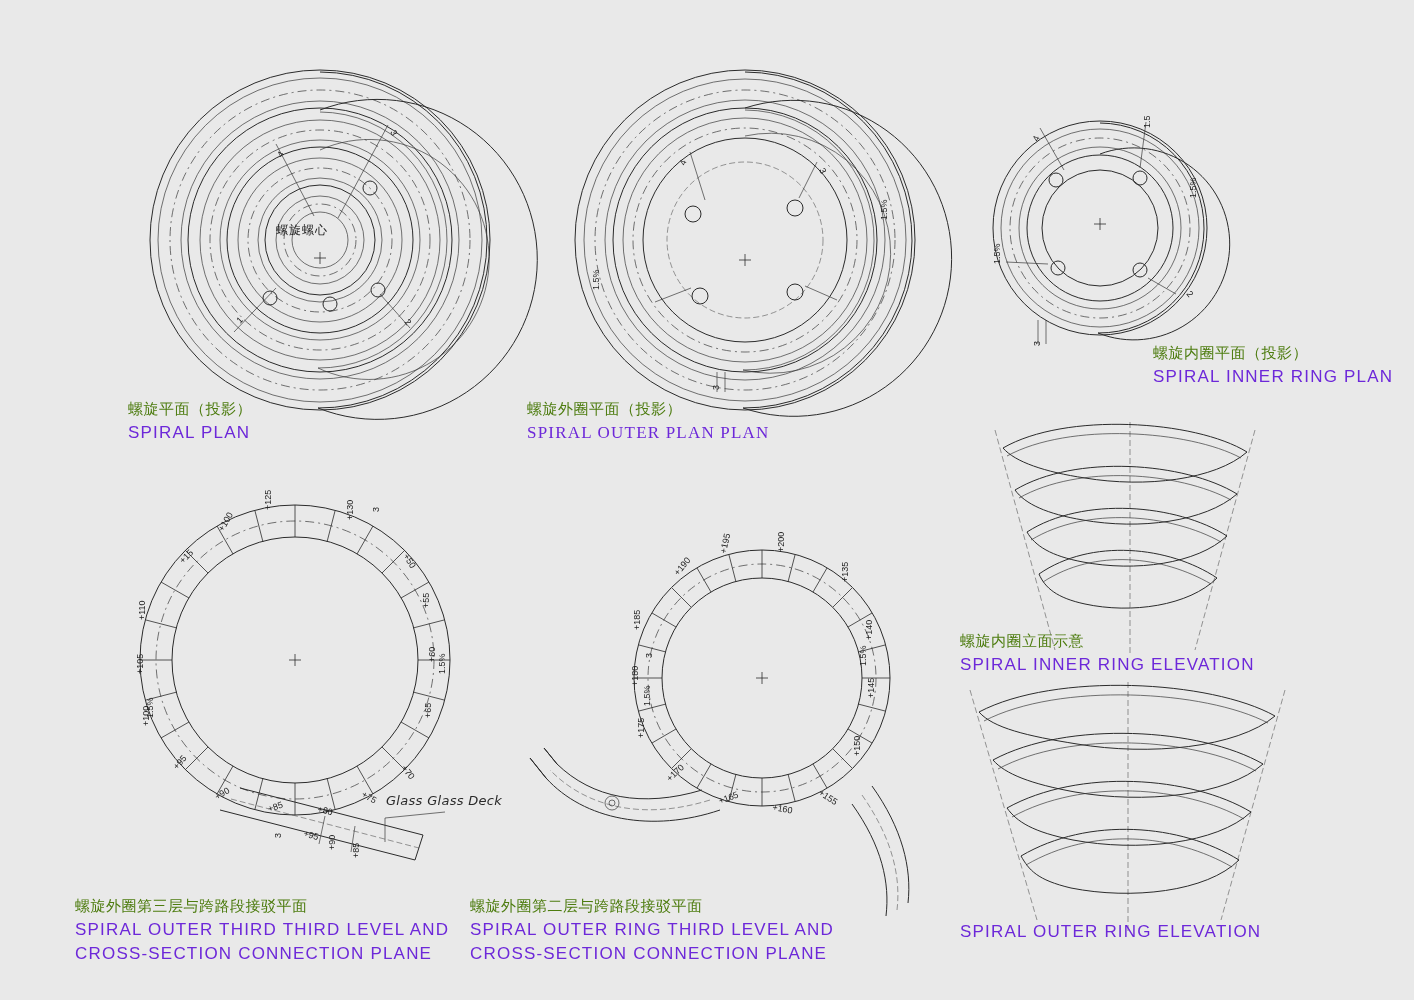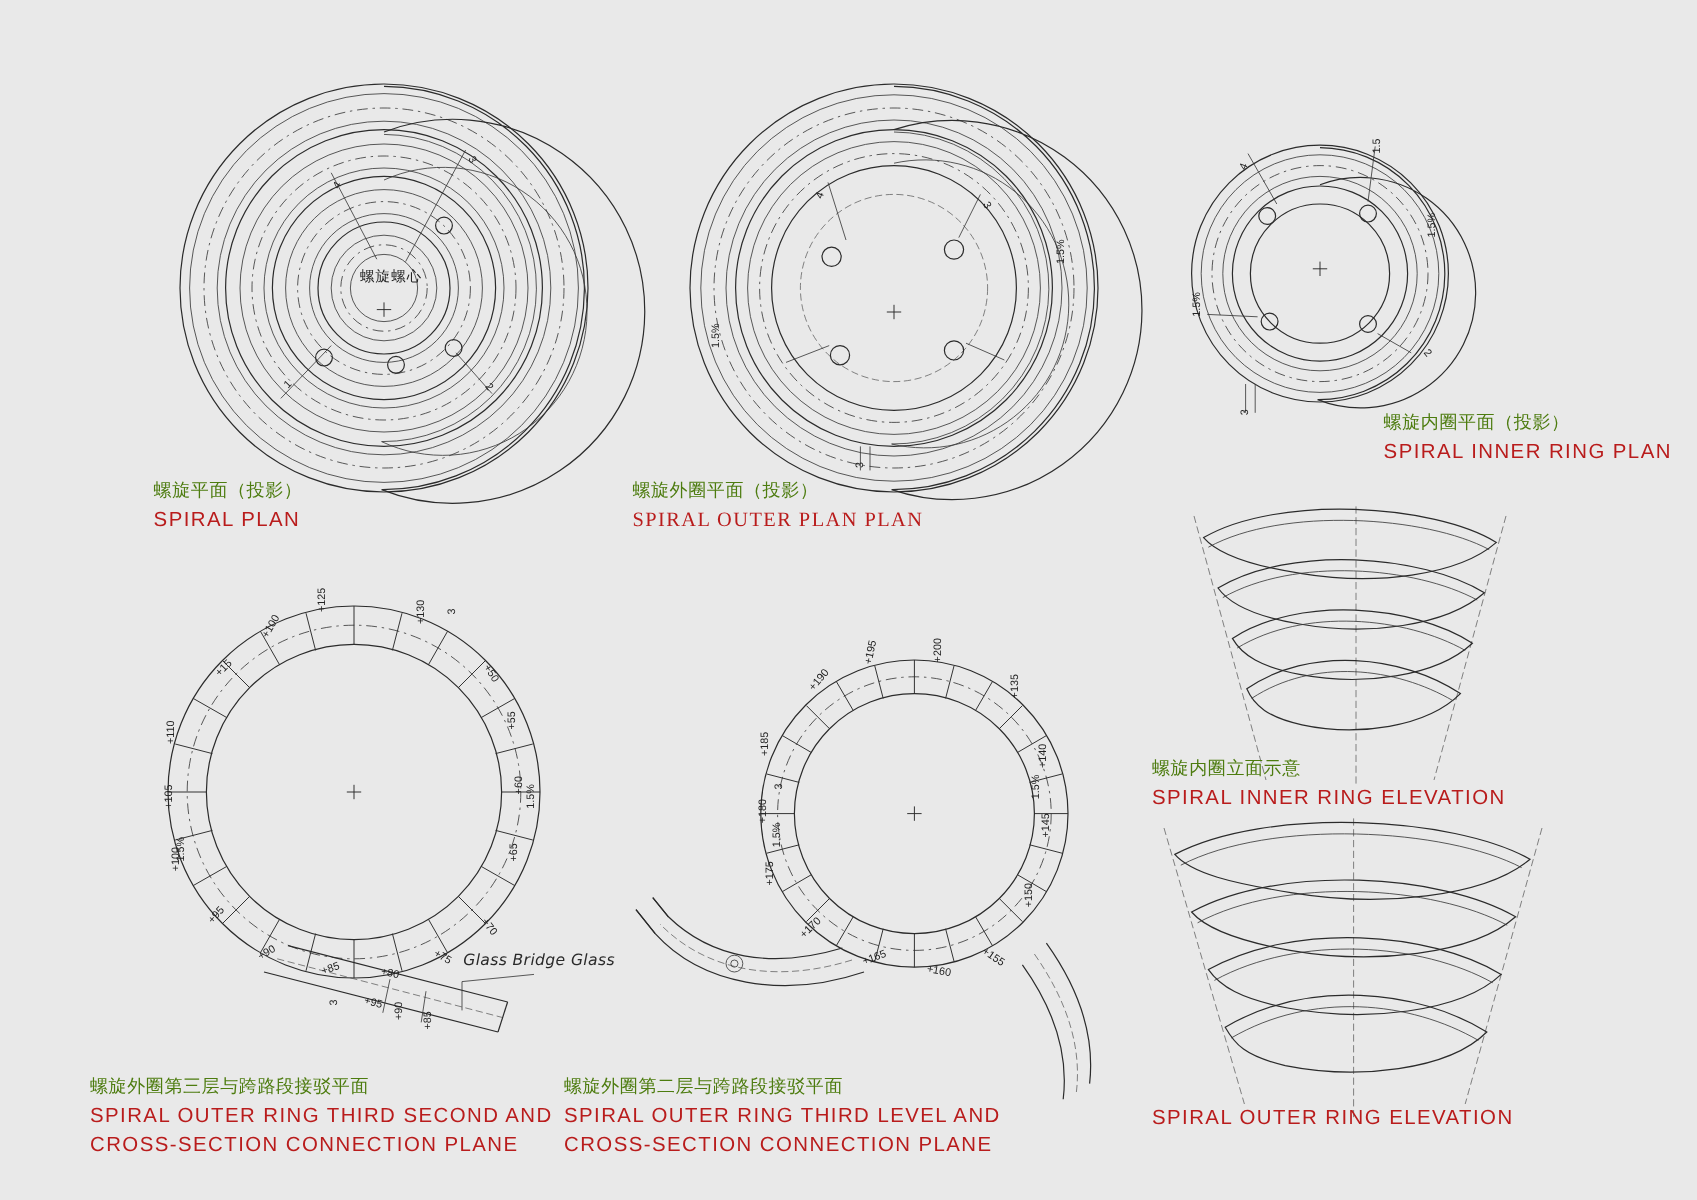--- a/index.html
+++ b/index.html
@@ -11,21 +11,21 @@
     position:relative;
   }
   .sheet{position:absolute;inset:0;}
   .svg-layer{position:absolute;left:0;top:0;width:1414px;height:1000px;}
   .cap{position:absolute;}
   .cap .cn{
     font-size:15px;color:#4d7c0f;letter-spacing:0.5px;white-space:nowrap;
     line-height:1.5;
   }
   .cap .en{
-    font-size:17px;color:#b91c1c;letter-spacing:1.2px;white-space:nowrap;
+    font-size:17px;color:#6d28d9;letter-spacing:1.2px;white-space:nowrap;
     line-height:1.45;
   }
   .glass-label{
     position:absolute;font-family:"DejaVu Sans", sans-serif;
     font-size:13px;font-style:italic;color:#2a2a2a;letter-spacing:0.3px;
     white-space:nowrap;
   }
   .center-cn{
     position:absolute;font-size:12px;color:#1d1d1d;white-space:nowrap;
     letter-spacing:1px;
@@ -300,42 +300,42 @@
     <g class="ln-thin">
       <path d="M -141,-79 C -66,-118 80,-110 143,-77"></path>
       <path d="M -127,-31 C -54,-70 70,-62 131,-29"></path>
       <path d="M -113,17 C -42,-22 60,-14 119,19"></path>
       <path d="M -99,65 C -32,26 50,34 107,67"></path>
     </g>
   </g>
 
 </svg>
 
-<div class="center-cn" style="left:300px;top:222px;">螺旋螺心</div>
-
-<div class="glass-label" style="left:386px;top:793px;">Glass Bridge Glass</div>
+<div class="center-cn" style="left:276px;top:222px;">螺旋螺心</div>
+
+<div class="glass-label" style="left:386px;top:793px;">Glass Glass Deck</div>
 
 <div class="cap" style="left:104px;top:398px;margin-left:24px;">
   <div class="cn">螺旋平面（投影）</div>
   <div class="en">SPIRAL PLAN</div>
 </div>
 
 <div class="cap" style="left:527px;top:398px;font-family:Liberation Serif, serif;">
   <div class="cn">螺旋外圈平面（投影）</div>
   <div class="en">SPIRAL OUTER PLAN PLAN</div>
 </div>
 
 <div class="cap" style="left:1153px;top:342px;">
   <div class="cn">螺旋内圈平面（投影）</div>
   <div class="en">SPIRAL INNER RING PLAN</div>
 </div>
 
 <div class="cap" style="left:75px;top:895px;">
   <div class="cn">螺旋外圈第三层与跨路段接驳平面</div>
-  <div class="en">SPIRAL OUTER RING THIRD SECOND AND</div>
+  <div class="en">SPIRAL OUTER THIRD THIRD LEVEL AND</div>
   <div class="en">CROSS-SECTION  CONNECTION  PLANE</div>
 </div>
 
 <div class="cap" style="left:470px;top:895px;">
   <div class="cn">螺旋外圈第二层与跨路段接驳平面</div>
   <div class="en">SPIRAL OUTER RING THIRD LEVEL AND</div>
   <div class="en">CROSS-SECTION  CONNECTION  PLANE</div>
 </div>
 
 <div class="cap" style="left:960px;top:630px;">

